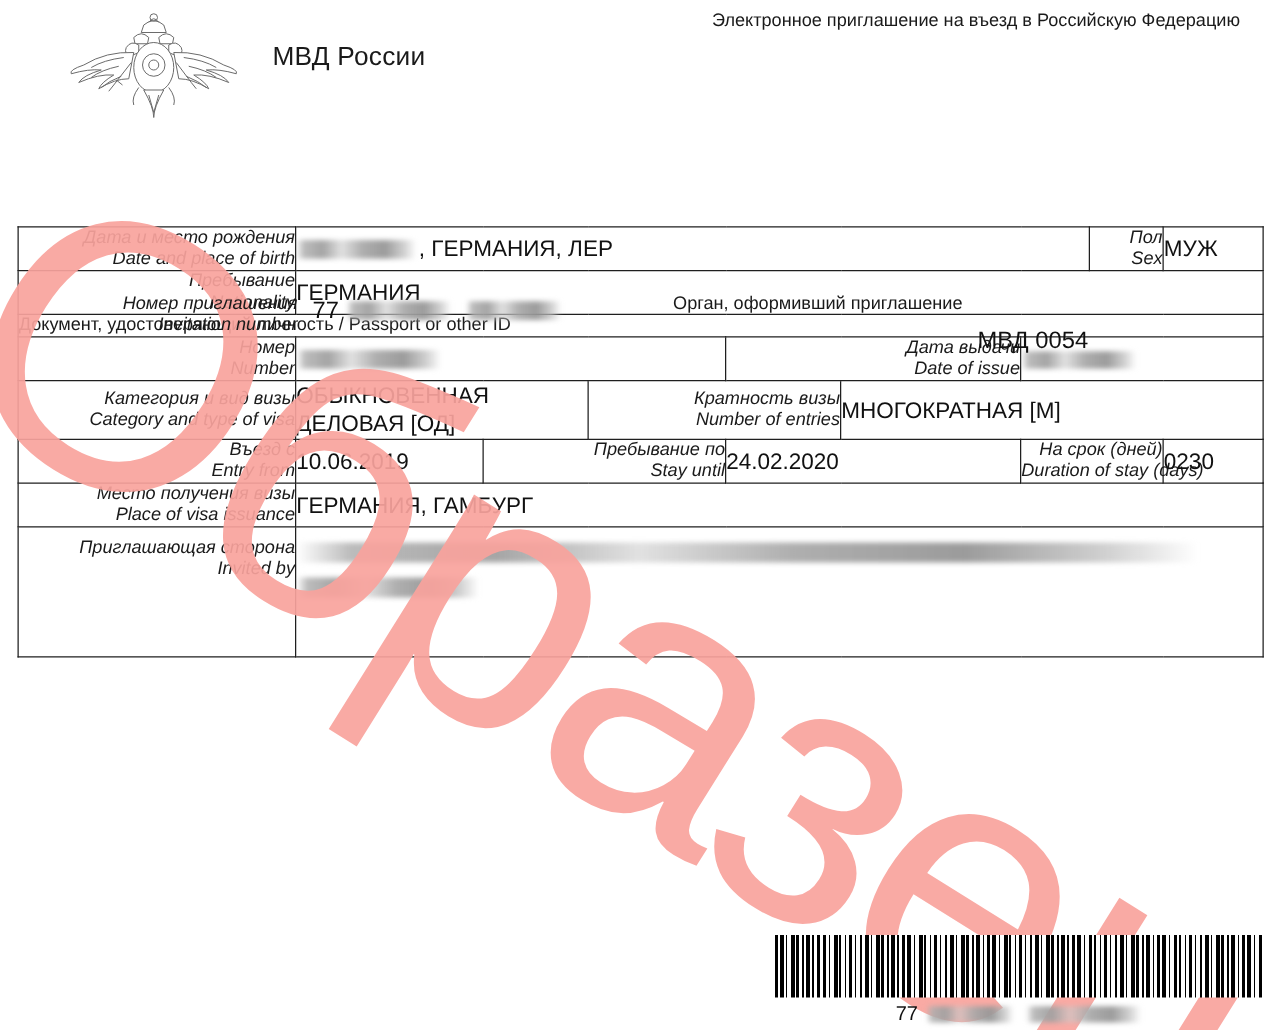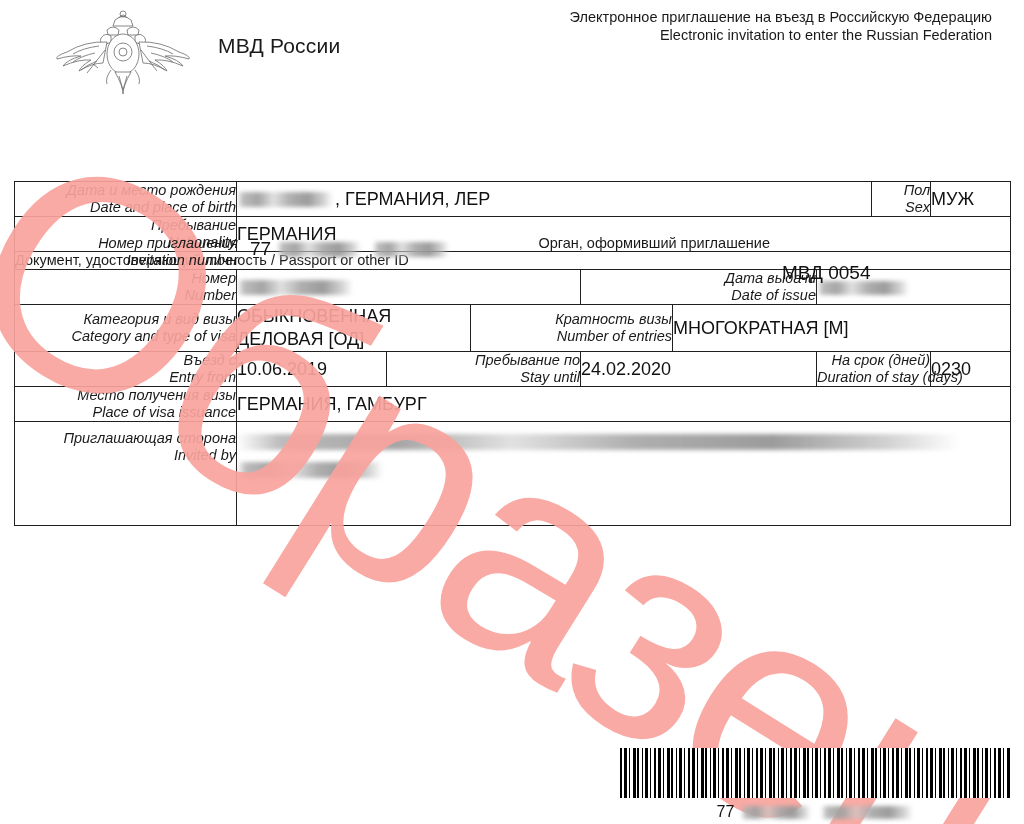--- a/index.html
+++ b/index.html
@@ -237,21 +237,20 @@
           <path d="M74 70 l4 14 M82 70 l-4 14"></path>
           <path d="M66 64 q-6 8 -4 14 M90 64 q6 8 4 14"></path>
         </g>
       </svg>
     </div>
 
     <div class="ministry-name">МВД России</div>
 
     <div class="doc-title">
       <div>Электронное приглашение на въезд в Российскую Федерацию</div>
-      <div>Electronic invitation to enter the Russian Federation</div>
     </div>
   </div>
 
   <div class="numblock">
 
     <div class="nb-label left">
       <div>Номер приглашения</div>
       <div>Invitation number</div>
     </div>
     <div class="nb-value left">

